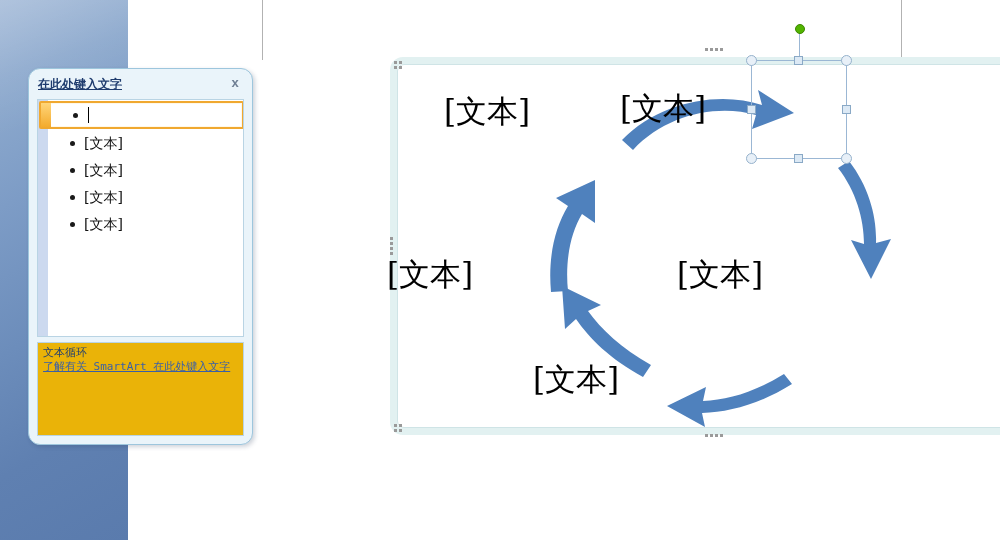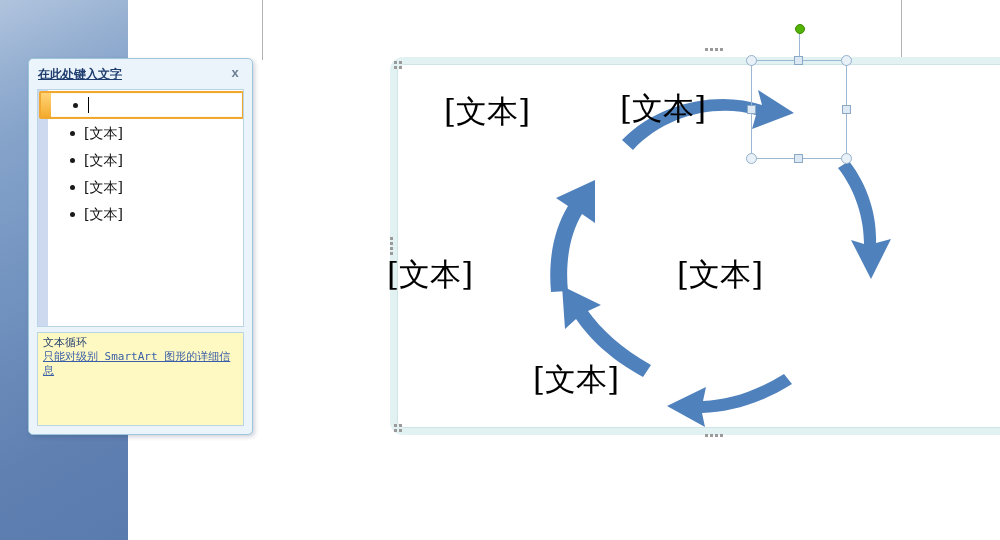--- a/index.html
+++ b/index.html
@@ -135,25 +135,25 @@
     width: 10px; height: 10px;
     border-radius: 50%;
     background: #52b400;
     border: 1px solid #3d8700;
     box-sizing: border-box;
   }
 
   
   #text-pane {
     position: absolute;
-    left: 28px; top: 58px;
+    left: 28px; top: 68px;
     width: 225px; height: 377px;
     background: #eaf4fa;
     border: 1px solid #9dc6dd;
-    border-radius: 5px;
+    border-radius: 12px;
     box-sizing: border-box;
     box-shadow: 2px 2px 4px rgba(40,60,90,0.22);
   }
   #text-pane-titlebar {
     position: relative;
     height: 29px;
   }
   #text-pane-title {
     position: absolute;
     left: 9px; top: 7px;
@@ -235,21 +235,21 @@
     width: 1px;
     height: 16px;
     background: #000000;
     margin-left: 1px;
   }
 
   #text-pane-desc {
     position: absolute;
     left: 8px; top: 273px;
     width: 207px; height: 94px;
-    background: #fef9c3;
+    background: #eab308;
     border: 1px solid #b9d4e4;
     box-sizing: border-box;
     padding: 3px 5px 0 5px;
     overflow: hidden;
   }
   #desc-title {
     font-family: "DejaVu Sans", "Liberation Sans", sans-serif;
     font-size: 11px;
     color: #24406f;
     line-height: 13px;
@@ -403,16 +403,16 @@
       <span class="bullet-text">[文本]</span>
     </div>
     <div class="bullet-row">
       <span class="bullet-dot"></span>
       <span class="bullet-text">[文本]</span>
     </div>
   </div>
 
   <div id="text-pane-desc">
     <div id="desc-title">文本循环</div>
-    <a id="desc-link">只能对级别 SmartArt 图形的详细信息</a>
+    <a id="desc-link">了解有关 SmartArt 在此处键入文字</a>
   </div>
 
 </div>
 
 </body></html>

